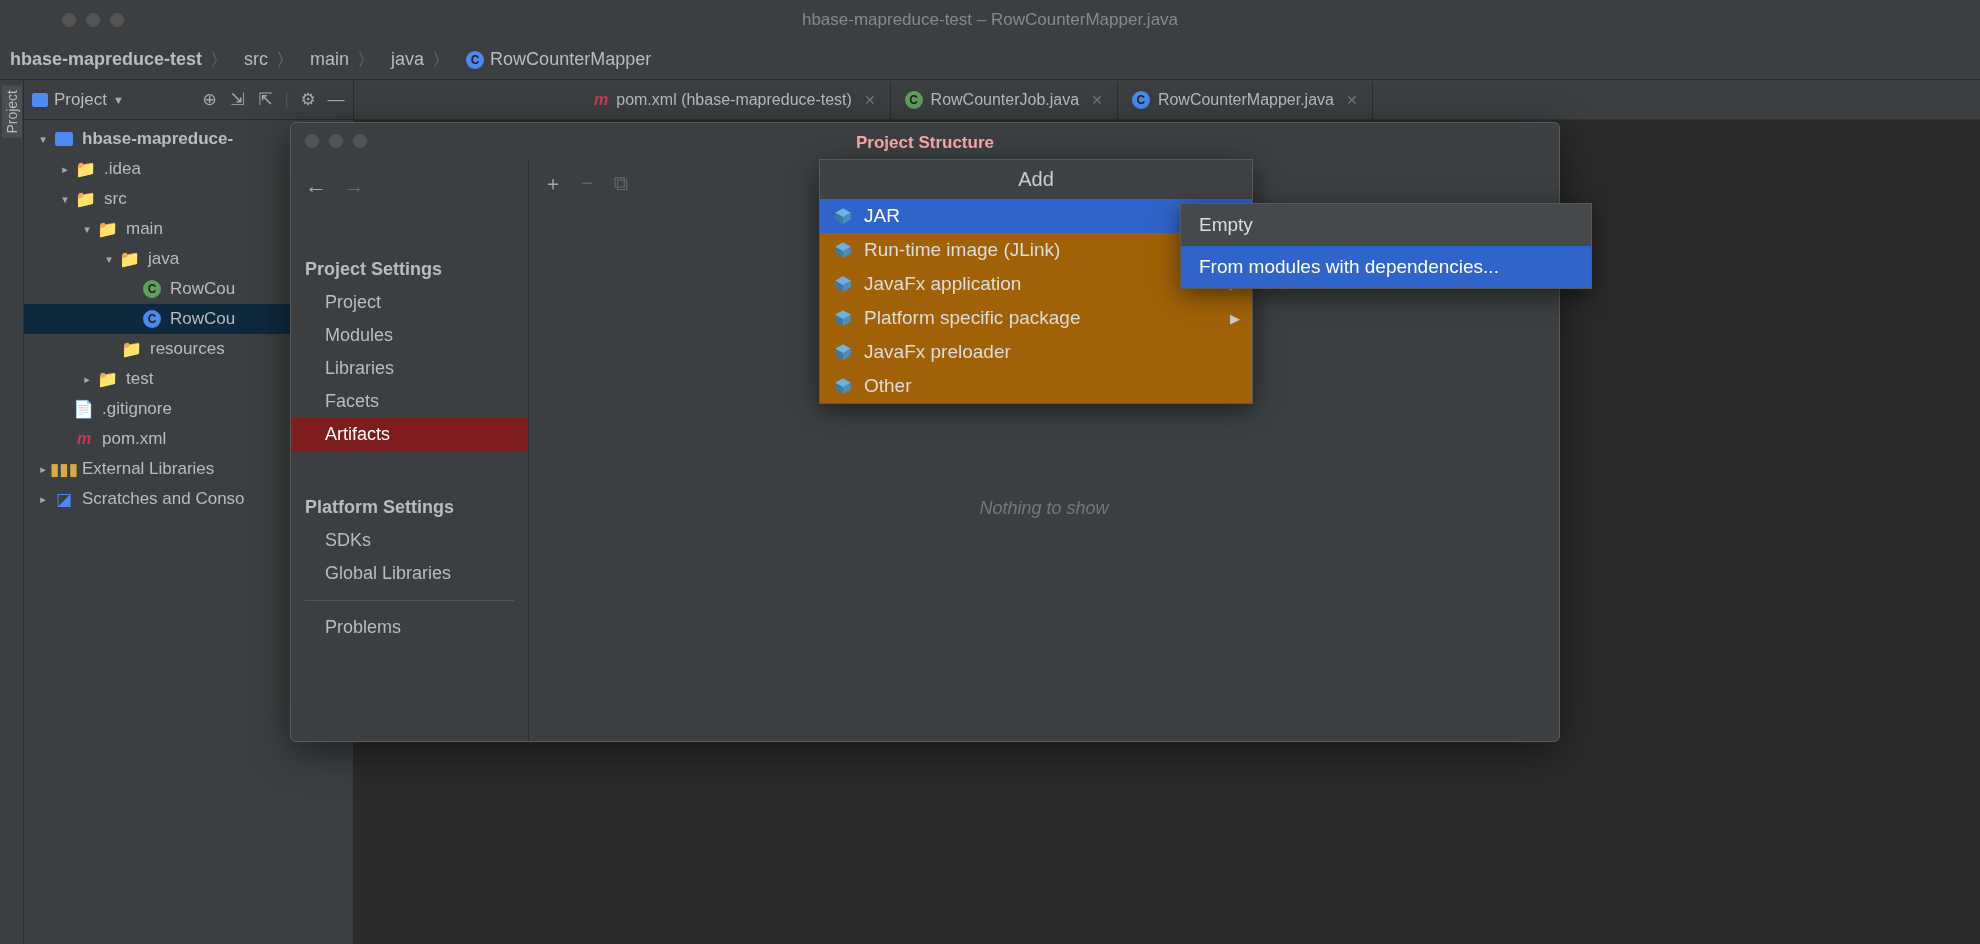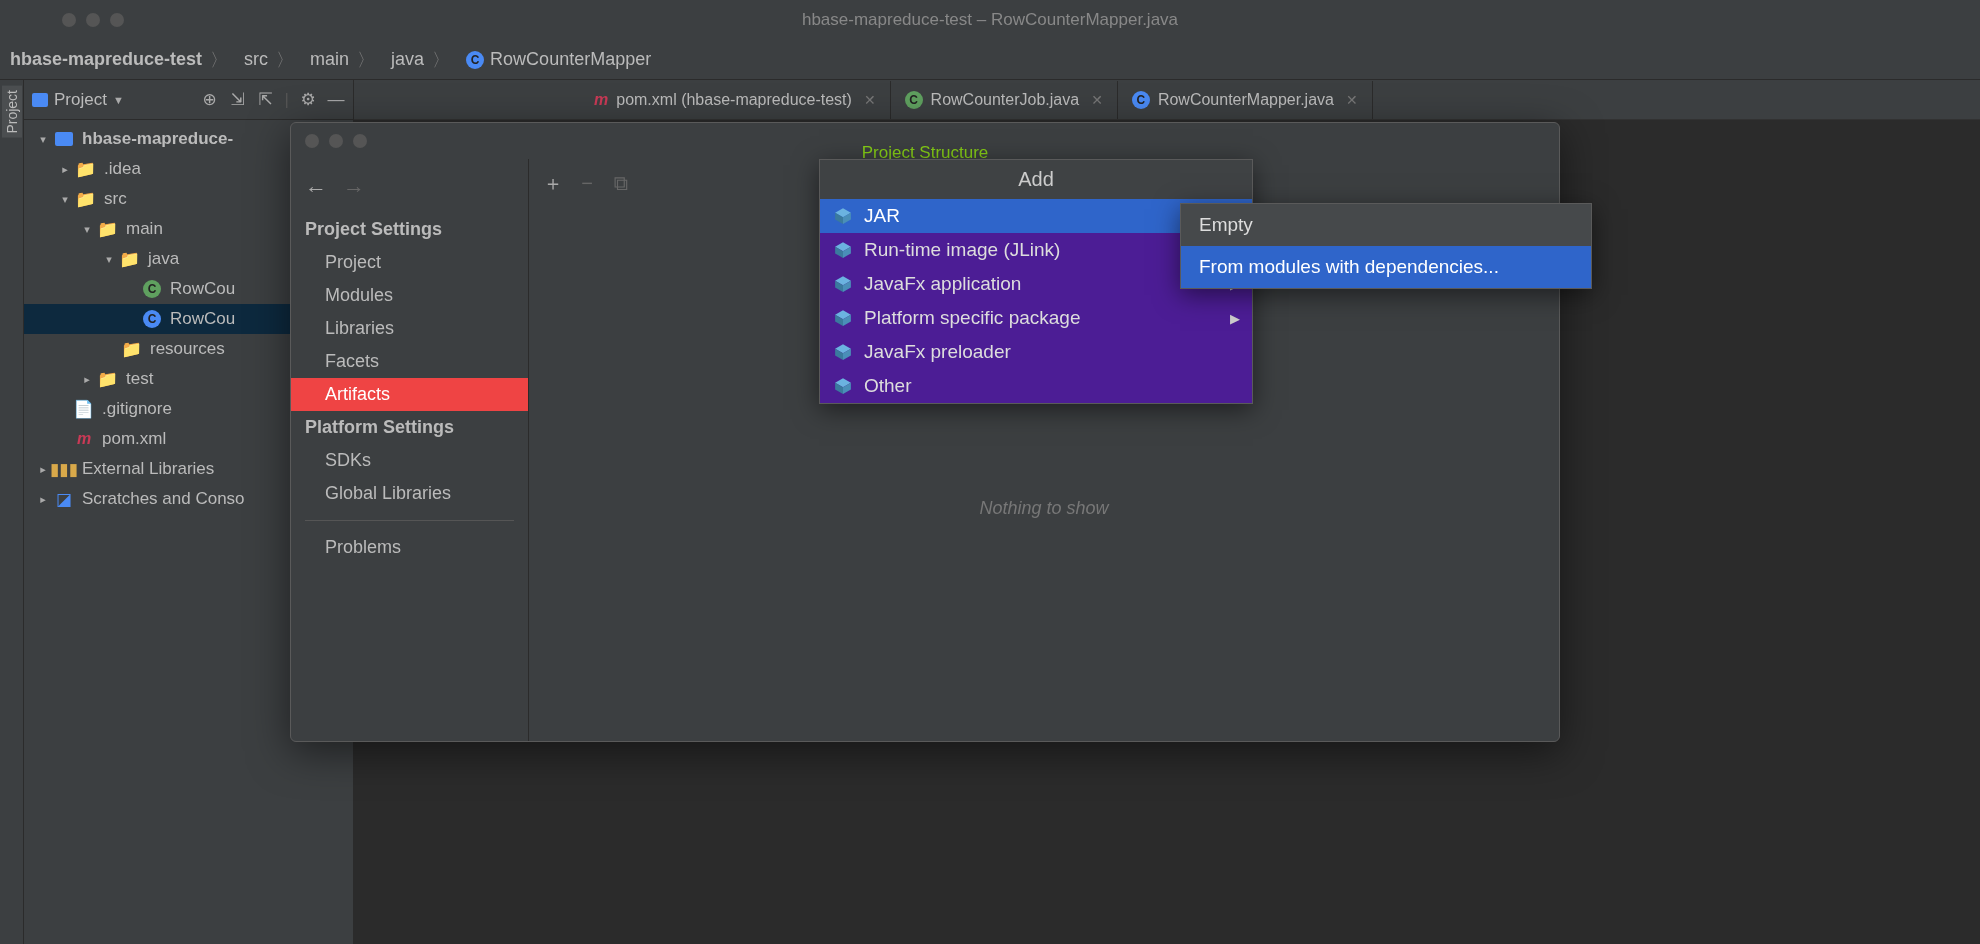--- a/index.html
+++ b/index.html
@@ -44,39 +44,39 @@
   
   
   .editor-area { flex: 1; background: #2b2b2b; position: relative; }
   .editor-tabs { height: 40px; display: flex; align-items: flex-end; border-bottom: 1px solid #323232; background: #3c3f41; }
   .editor-tab { height: 38px; padding: 0 14px; display: flex; align-items: center; gap: 8px; background: #3c3f41; color: #bbb; font-size: 16px; cursor: pointer; border-right: 1px solid #2b2b2b; }
   .editor-tab .close { color: #777; font-size: 14px; margin-left: 4px; }
   
   
   .dialog { position: absolute; left: 290px; top: 122px; width: 1270px; height: 620px; background: #3c3f41; border: 1px solid #5a5a5a; box-shadow: 0 10px 40px rgba(0,0,0,.5); z-index: 100; border-radius: 6px; }
   .dialog-title-bar { height: 36px; display: flex; align-items: center; padding-left: 14px; }
-  .dialog-title { position: absolute; left: 50%; transform: translateX(-50%); top: 20px; color: #84cc16; font-weight: 400; }
+  .dialog-title { position: absolute; left: 50%; transform: translateX(-50%); top: 10px; color: #fca5a5; font-weight: 700; }
   .dialog-body { display: flex; height: calc(100% - 36px); }
   .dialog-sidebar { width: 238px; border-right: 1px solid #2b2b2b; padding: 10px 0 0 0; }
   .nav-back { display: flex; gap: 16px; padding: 4px 14px 14px 14px; }
   .nav-arrow { font-size: 22px; color: #aaa; cursor: pointer; }
   .nav-arrow.disabled { color: #666; }
-  .section-header { font-weight: bold; color: #bbb; padding: 6px 14px; font-size: 18px; }
+  .section-header { font-weight: bold; color: #bbb; padding: 6px 14px; font-size: 18px; margin-top: 40px; }
   .section-item { padding: 6px 14px 6px 34px; color: #bbb; cursor: pointer; font-size: 18px; }
-  .section-item.selected { background: #ef4444; color: #fff; }
+  .section-item.selected { background: #7f1d1d; color: #fff; }
   .section-divider { border-top: 1px solid #555; margin: 10px 14px; }
   
   .dialog-content { flex: 1; position: relative; padding: 10px 0 0 8px; }
   .dialog-toolbar { display: flex; gap: 14px; align-items: center; padding: 4px 6px; }
   .tool-icon { width: 20px; height: 20px; color: #aaa; cursor: pointer; display: inline-flex; align-items: center; justify-content: center; font-size: 20px; }
   .tool-icon.disabled { color: #666; }
   .nothing { position: absolute; left: 50%; top: 60%; transform: translate(-50%, -50%); color: #777; font-size: 18px; font-style: italic; }
   
   
-  .popup-add { position: absolute; left: 528px; top: 36px; width: 434px; background: #4c1d95; border: 1px solid #5a5a5a; box-shadow: 0 6px 24px rgba(0,0,0,.5); z-index: 200; }
+  .popup-add { position: absolute; left: 528px; top: 36px; width: 434px; background: #a16207; border: 1px solid #5a5a5a; box-shadow: 0 6px 24px rgba(0,0,0,.5); z-index: 200; }
   .popup-header { text-align: center; padding: 8px 0; color: #ccc; font-size: 20px; background: #3f4244; }
   .popup-item { display: flex; align-items: center; gap: 12px; padding: 6px 14px; color: #ddd; font-size: 19px; cursor: pointer; position: relative; }
   .popup-item.selected { background: #2f65ca; color: #fff; }
   .popup-item .arrow { position: absolute; right: 12px; color: #ccc; font-size: 13px; }
   .popup-item.selected .arrow { color: #fff; }
   .artifact-icon { width: 18px; height: 18px; display: inline-flex; align-items: center; justify-content: center; }
   .artifact-icon svg { width: 18px; height: 18px; }
   
   .popup-sub { position: absolute; left: 889px; top: 80px; width: 412px; background: #46494b; border: 1px solid #5a5a5a; box-shadow: 0 6px 24px rgba(0,0,0,.5); z-index: 210; }
   .popup-sub .popup-item { padding: 10px 18px; }

